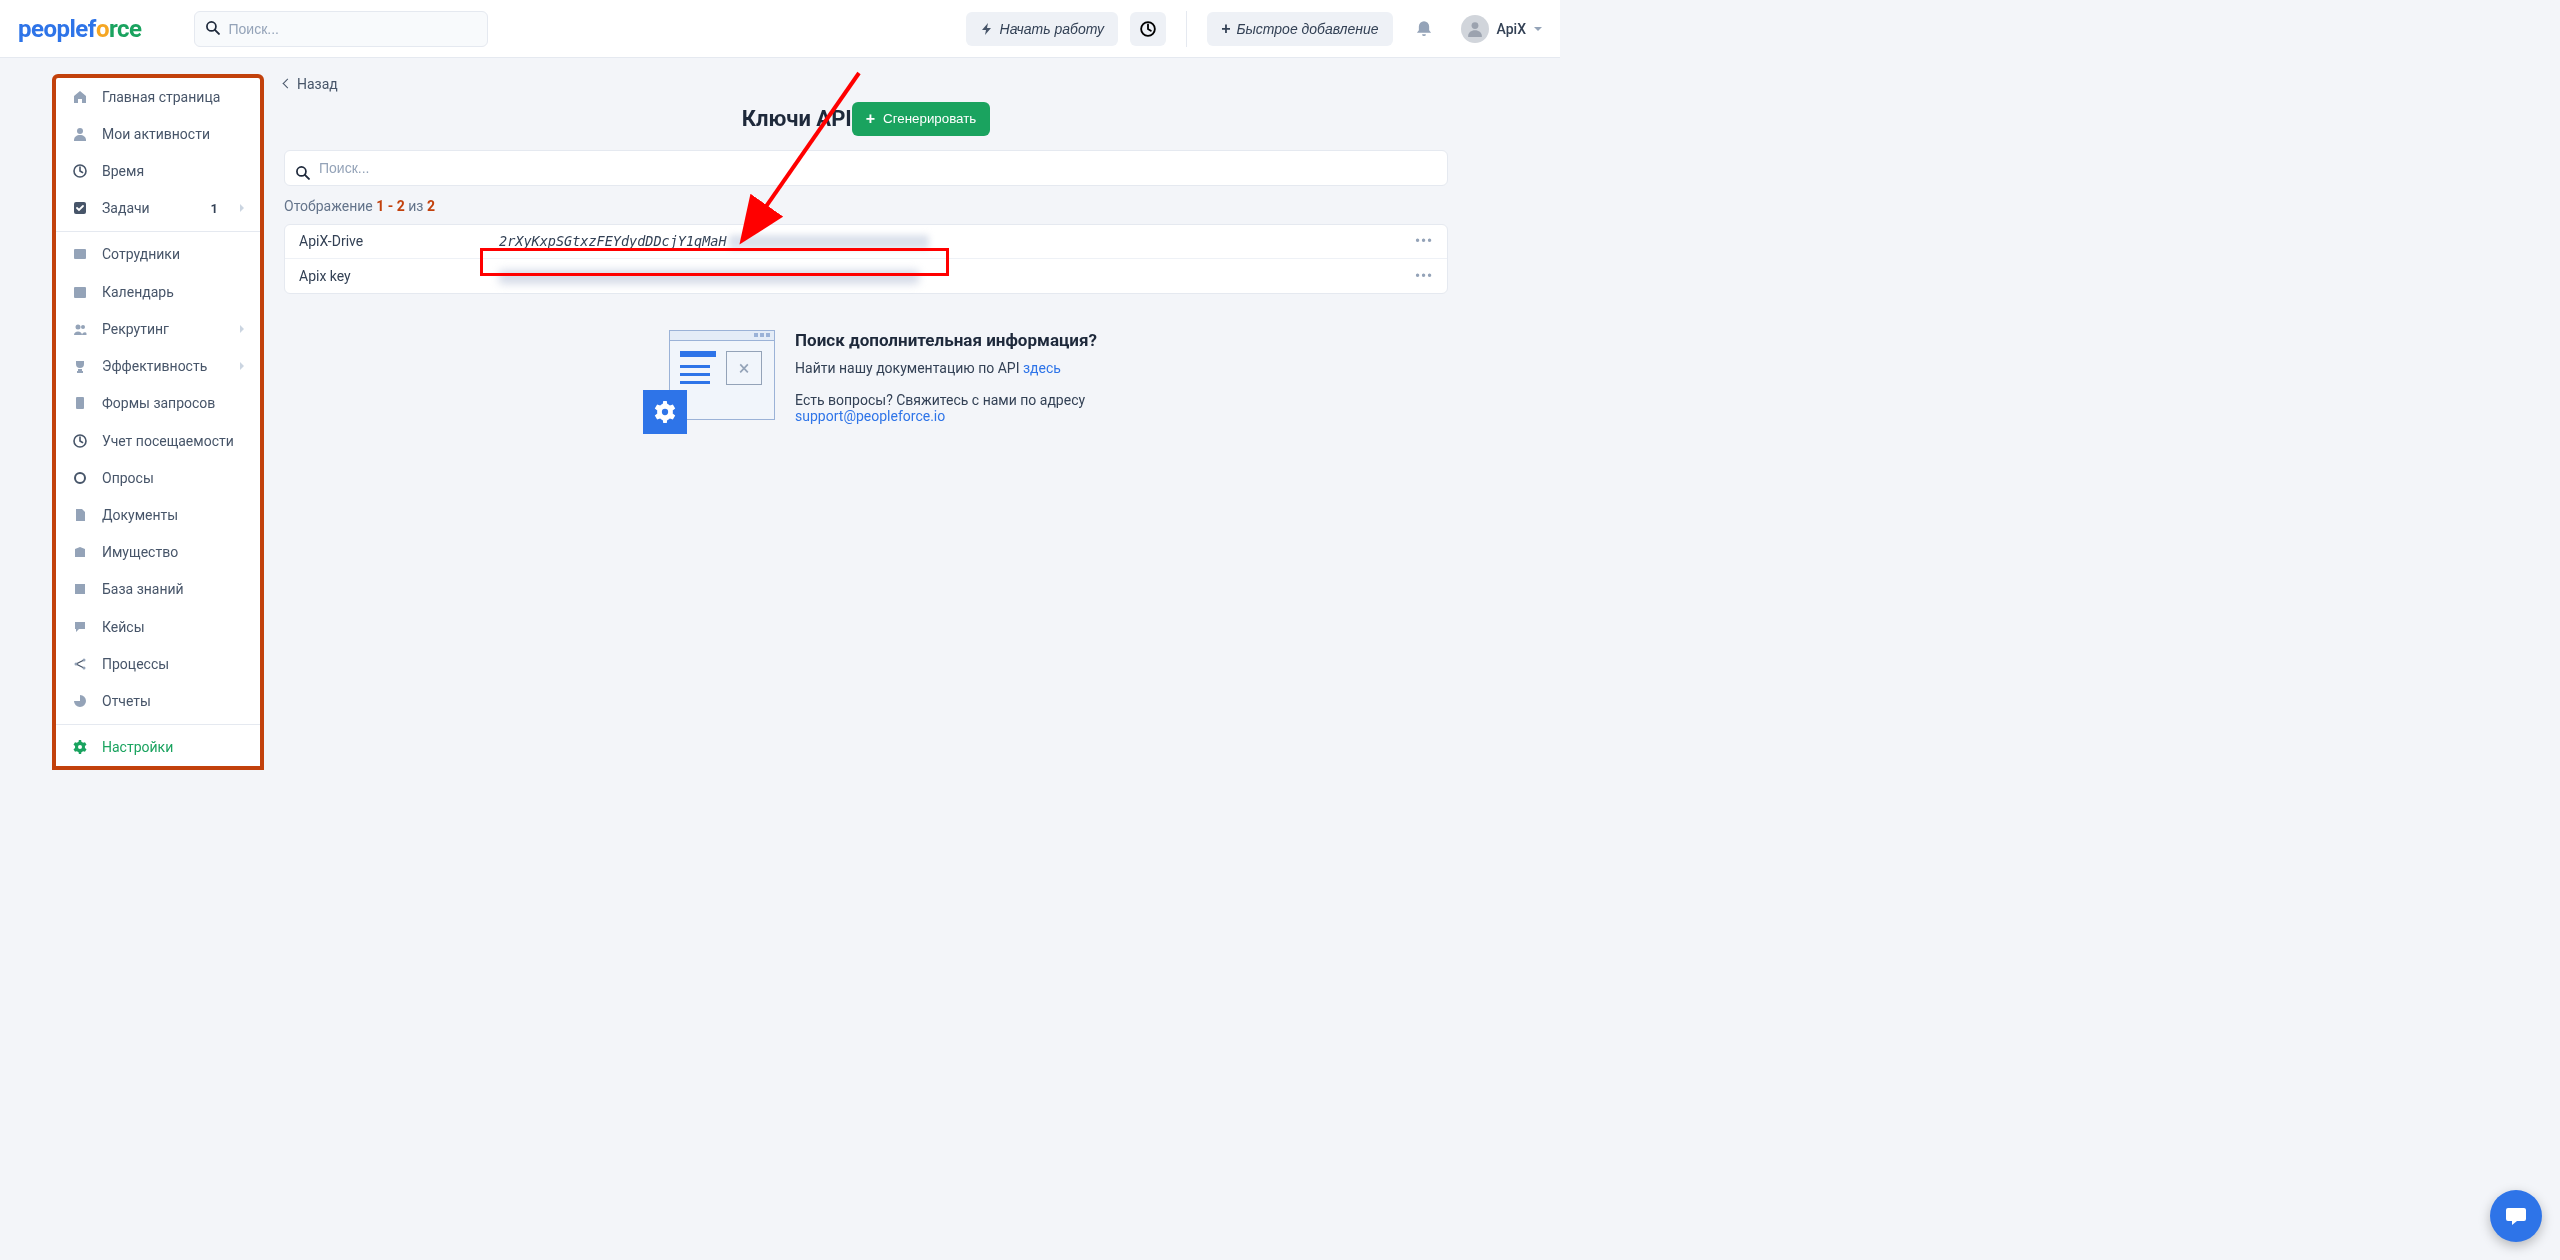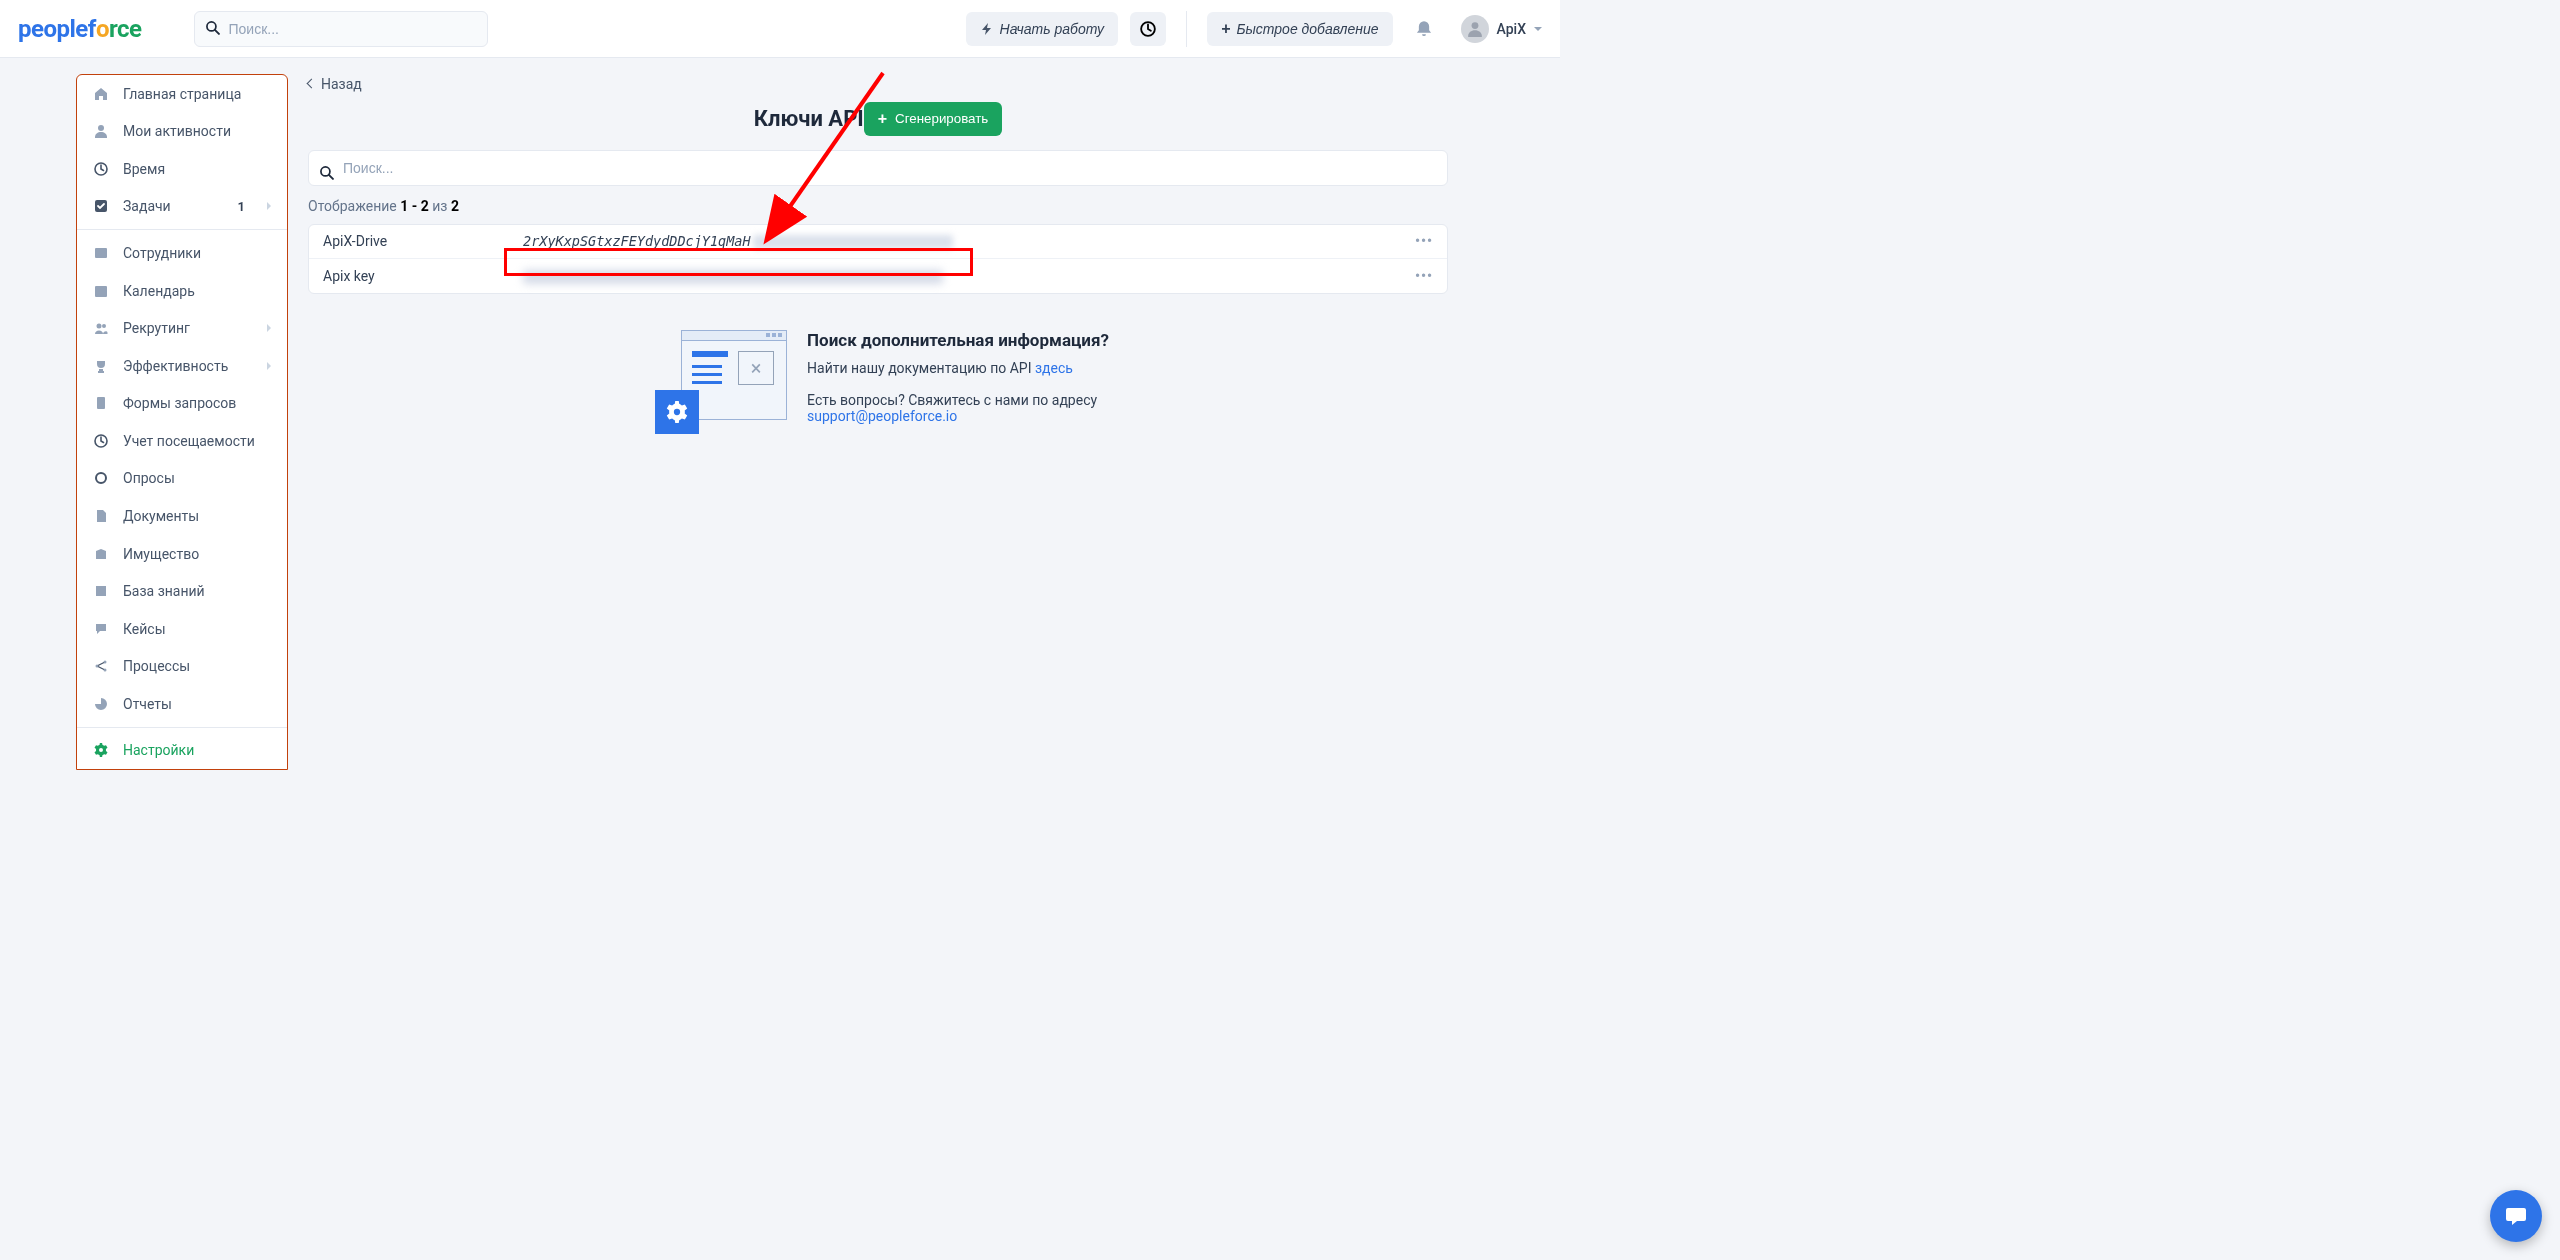--- a/index.html
+++ b/index.html
@@ -22,42 +22,42 @@
   .btn-primary { background: #eef1f6; color: #334155; }
   .divider-v { width: 1px; height: 36px; background: #e5e9f0; margin: 0 8px; }
   .bell-icon { width: 18px; height: 18px; fill: #94a3b8; }
   .avatar-img { width: 28px; height: 28px; border-radius: 50%; background: #d1d5db; display:flex; align-items:center; justify-content:center; }
   .user-menu { display: flex; align-items: center; gap: 8px; margin-left: 6px; cursor: pointer; }
   .user-menu .name { font-weight: 500; color: #334155; }
   .caret { display:inline-block; width:0; height:0; border-left:4px solid transparent; border-right:4px solid transparent; border-top:4px solid #94a3b8; }
 
   
   .layout { display: flex; height: calc(770px - 58px); }
-  .sidebar { width: 212px; margin-left: 76px; margin-top: 16px; background: #fff; border: 1px solid #c2410c; border-radius: 6px 6px 0 0; overflow: hidden; display: flex; flex-direction: column;}
+  .sidebar { width: 212px; margin-left: 52px; margin-top: 16px; background: #fff; border: 4px solid #c2410c; border-radius: 6px 6px 0 0; overflow: hidden; display: flex; flex-direction: column;}
   .nav-item { display: flex; align-items: center; height: 38px; padding: 0 16px; color: #475569; font-size: 14px; cursor: pointer; gap: 14px; border-bottom: 0; }
   .nav-item.active { color: #1aa35f; }
   .nav-item.active .nav-ico svg { fill:#1aa35f; }
   .nav-ico { width: 16px; display: flex; justify-content: center; }
   .nav-ico svg { width:14px; height:14px; fill:#94a3b8; }
   .nav-badge { margin-left: auto; font-weight: 600; color:#334155; font-size:13px; }
   .nav-chev { margin-left:auto; width:0; height:0; border-top:4px solid transparent; border-bottom:4px solid transparent; border-left:4px solid #cbd5e1; }
   .nav-sep { height:1px; background:#e5e9f0; margin:4px 0; }
 
   
   .main { flex: 1; padding: 16px 112px 0 20px; position: relative; }
   .back-link { display: inline-flex; align-items: center; gap: 6px; color: #475569; font-size: 14px; cursor: pointer; margin-bottom: 10px; }
   .back-chev { display:inline-block; width:7px; height:7px; border-left:1.5px solid #475569; border-bottom:1.5px solid #475569; transform: rotate(45deg); }
   .page-head { display: flex; align-items: center; justify-content: center; margin-bottom: 14px; }
   .page-title { font-size: 22px; font-weight: 700; color:#1e293b; }
   .btn-green { background: #1aa35f; color: #fff; border-radius: 6px; height: 34px; padding: 0 14px; display:inline-flex; align-items:center; gap:8px; font-weight:500; cursor:pointer; border:none; }
   .btn-green .plus { font-size: 16px; font-weight: 700; }
   .filter-search { width: 100%; height: 36px; border:1px solid #e5e9f0; border-radius:6px; background:#fff; padding:0 12px 0 34px; font-size:14px; margin-bottom:12px; }
   .filter-search::placeholder { color:#94a3b8; }
   .display-count { color:#64748b; font-size:14px; margin-bottom:10px; }
-  .display-count b { color:#000000; }
+  .display-count b { color:#c2410c; }
   .table { background:#fff; border:1px solid #e5e9f0; border-radius:6px; overflow:visible; }
   .thead, .trow { display:grid; grid-template-columns: 200px 1fr 48px; align-items:center; }
   .thead { height:36px; border-bottom:1px solid #e5e9f0; font-size:13px; color:#475569; font-weight:500; padding:0 14px; }
   .trow { height:34px; border-bottom:1px solid #eef1f6; padding:0 14px; font-size:14px; color:#334155; }
   .trow:last-child { border-bottom:none; }
   .sort-arrow { display:inline-block; width:0; height:0; border-left:4px solid transparent; border-right:4px solid transparent; border-bottom:5px solid #1e293b; margin-left:4px; vertical-align:middle; }
   .kebab { justify-self:end; color:#94a3b8; font-weight:700; letter-spacing:1px; cursor:pointer; }
   .token-visible { font-family: ui-monospace, monospace; font-size:13.5px;font-style:italic; }
   .token-blur { display:inline-block; width:200px; height:14px; background:#dbe1ec; filter: blur(3px); border-radius: 3px; margin-left:2px; vertical-align:middle; }
   .token-blur2 { display:inline-block; width:420px; height:14px; background:#d5dbe8; filter: blur(4px); border-radius:3px; vertical-align:middle; }

